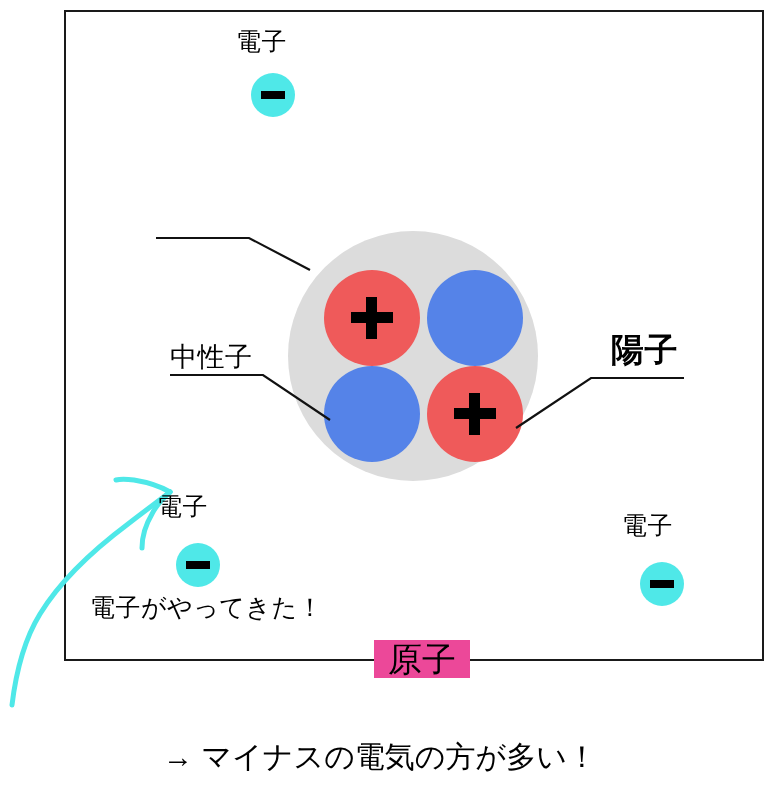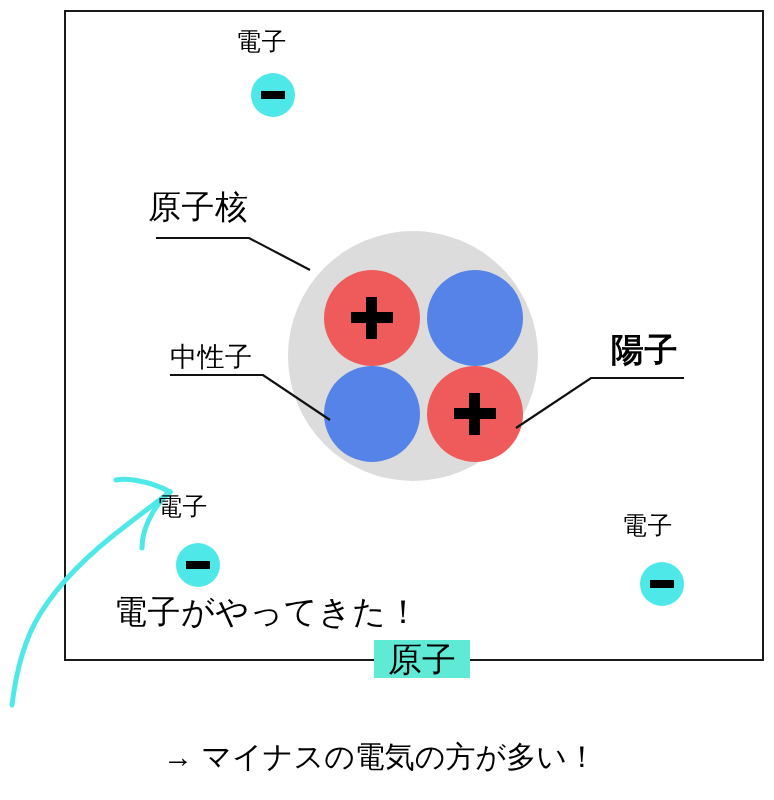--- a/index.html
+++ b/index.html
@@ -110,29 +110,29 @@
     font-size: 25px;
     line-height: 1;
     letter-spacing: 0.5px;
   }
   .lbl-electron-top  { left: 236px; top: 29px; font-size: 25px; }
   .lbl-electron-left { left: 157px; top: 494px; font-size: 25px; }
   .lbl-electron-right{ left: 622px; top: 513px; font-size: 25px; }
   .lbl-nucleus       { left: 148px; top: 190px; font-size: 33px; }
   .lbl-neutron       { left: 170px; top: 344px; font-size: 27px; }
   .lbl-proton        { left: 611px; top: 333px; font-size: 33px; font-weight: bold; }
-  .lbl-came          { left: 90px;  top: 595px; font-size: 33px; margin-left: 24px; }
+  .lbl-came          { left: 90px;  top: 595px; font-size: 25px; }
 
   
   .lbl-atom-title {
     position: absolute;
     left: 374px;
     top: 640px;
     font-size: 34px;
-    background: #5eead4;
+    background: #ec4899;
     padding: 2px 14px;
     line-height: 1;
   }
 
   
   .conclusion {
     position: absolute;
     left: 163px;
     top: 742px;
     font-size: 30px;
@@ -187,21 +187,20 @@
   </svg>
 
   <svg class="overlay" viewBox="0 0 774 800" width="774" height="800" xmlns="http://www.w3.org/2000/svg">
     <path d="M 12,705 C 16,672 24,640 40,614 C 62,578 96,548 128,524 C 146,510 160,500 170,492" fill="none" stroke="#4fe8e8" stroke-width="5" stroke-linecap="round"></path>
     <path d="M 170,492 C 163,498 156,506 152,514 C 146,524 142,536 142,548" fill="none" stroke="#4fe8e8" stroke-width="5" stroke-linecap="round"></path>
     <path d="M 170,492 C 160,486 146,482 134,480 C 126,479 120,479 116,480" fill="none" stroke="#4fe8e8" stroke-width="5" stroke-linecap="round"></path>
   </svg>
 
   <div class="label lbl-electron-top">電子</div>
 
-  <div class="label lbl-nucleus">原子核</div>
 
   <div class="label lbl-neutron">中性子</div>
 
   <div class="label lbl-proton">陽子</div>
 
   <div class="label lbl-electron-left">電子</div>
 
   <div class="label lbl-electron-right">電子</div>
 
   <div class="label lbl-came">電子がやってきた！</div>

